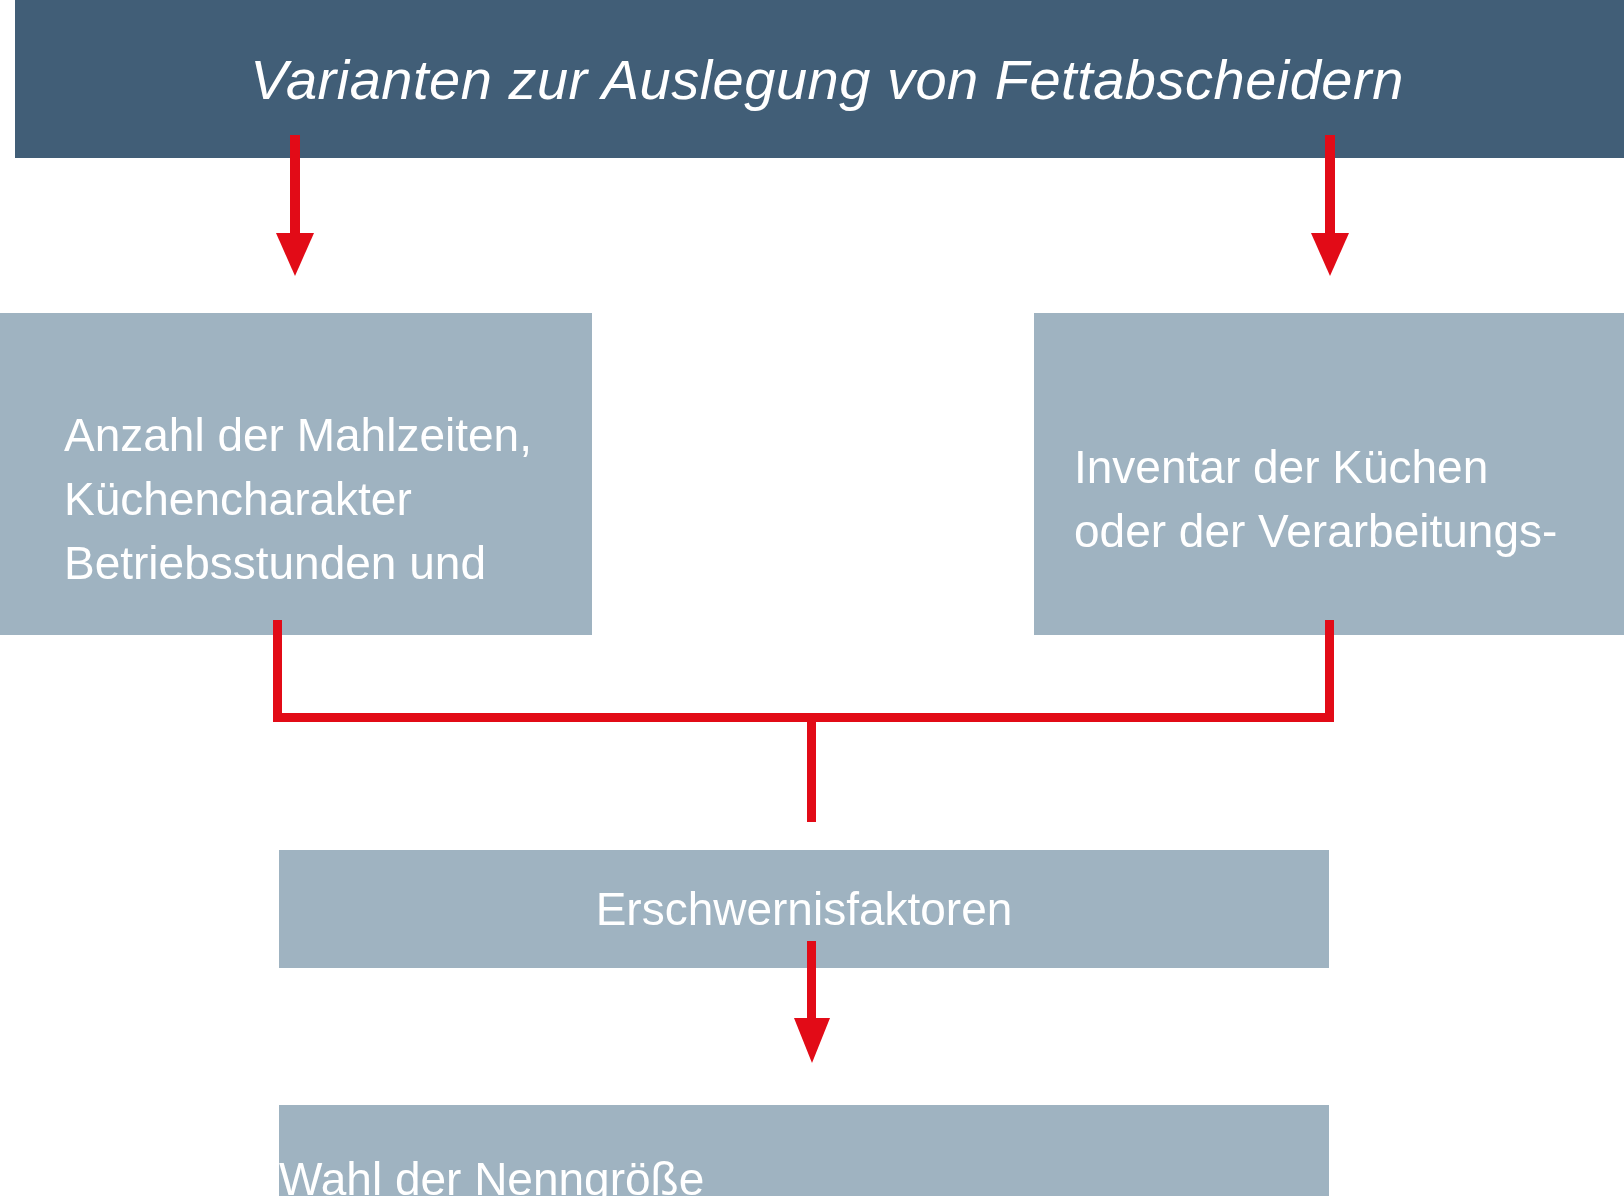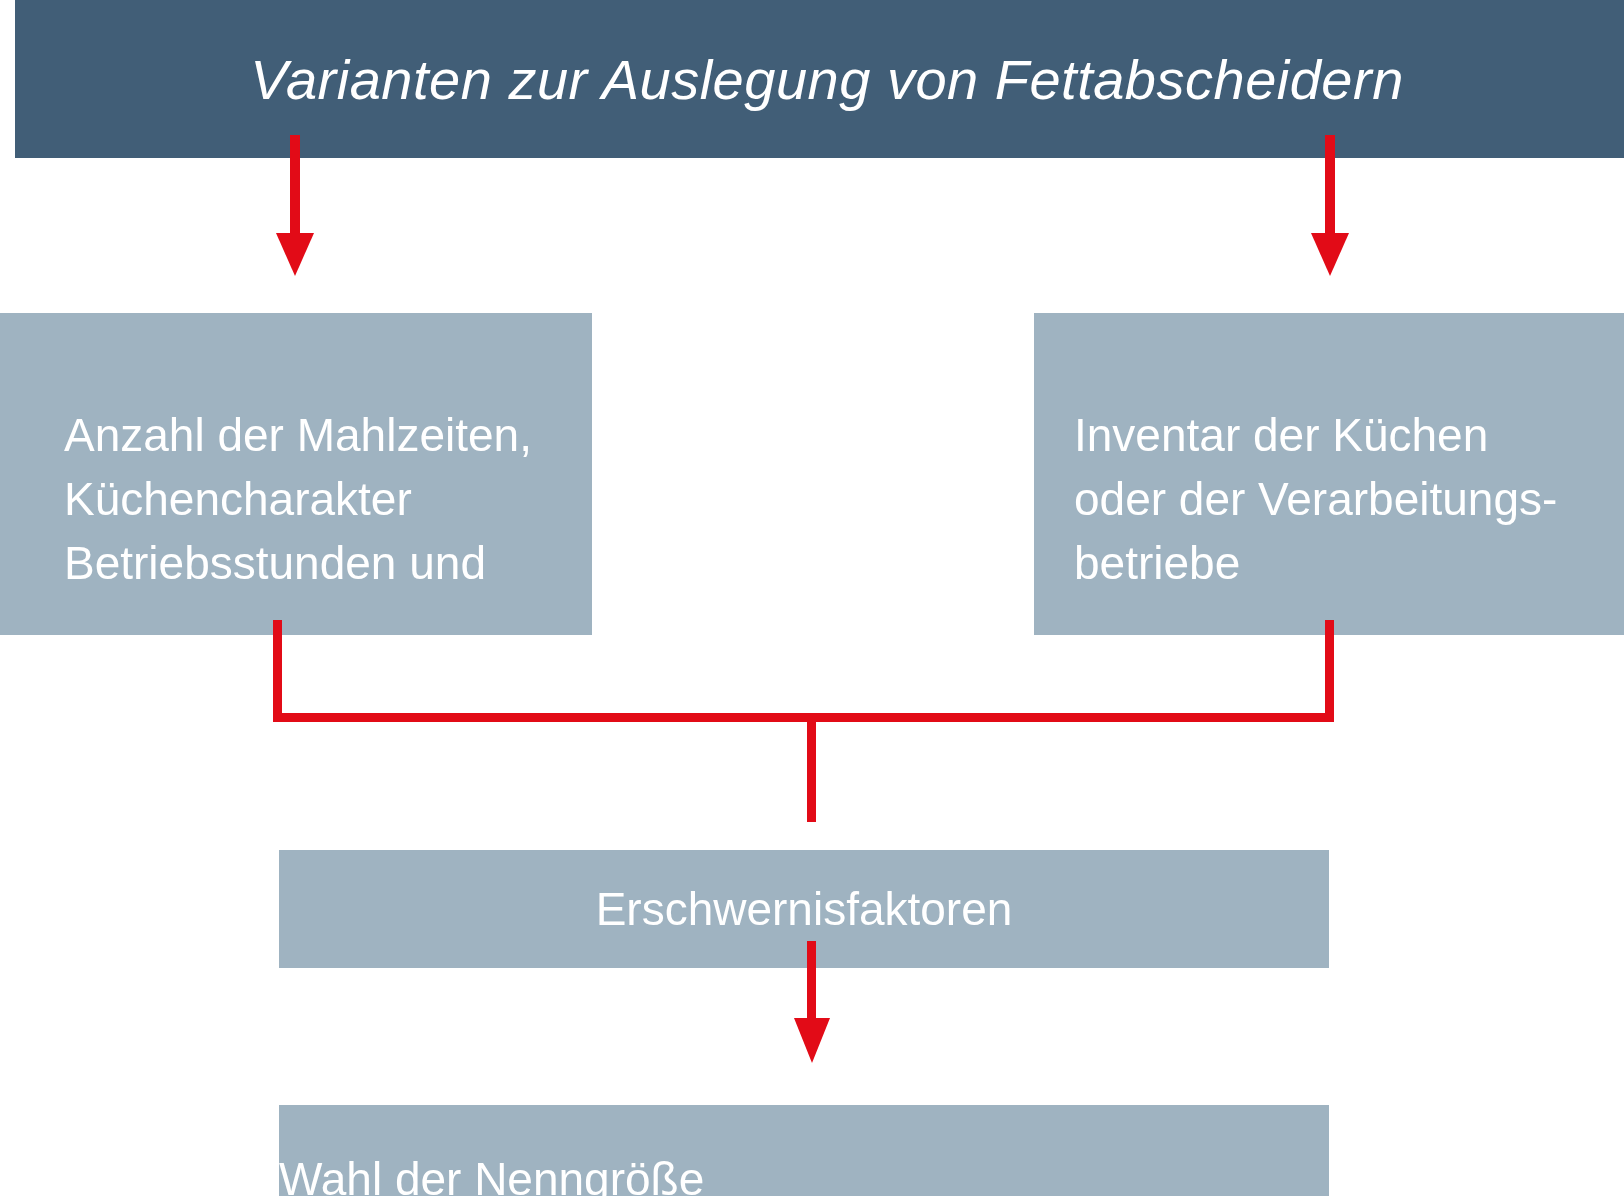--- a/index.html
+++ b/index.html
@@ -100,21 +100,20 @@
 
   <div class="box box-meals">
     <div>Anzahl der Mahlzeiten,</div>
     <div>Küchencharakter</div>
     <div>Betriebsstunden und</div>
   </div>
 
   <div class="box box-inventory">
     <div>Inventar der Küchen</div>
     <div>oder der Verarbeitungs-</div>
-    <div>betriebe</div>
   </div>
 
   <div class="line line-left-v"></div>
   <div class="line line-right-v"></div>
   <div class="line line-h"></div>
   <div class="line line-center-v"></div>
 
   <div class="box box-factors">
     <div>Erschwernisfaktoren</div>
   </div>

